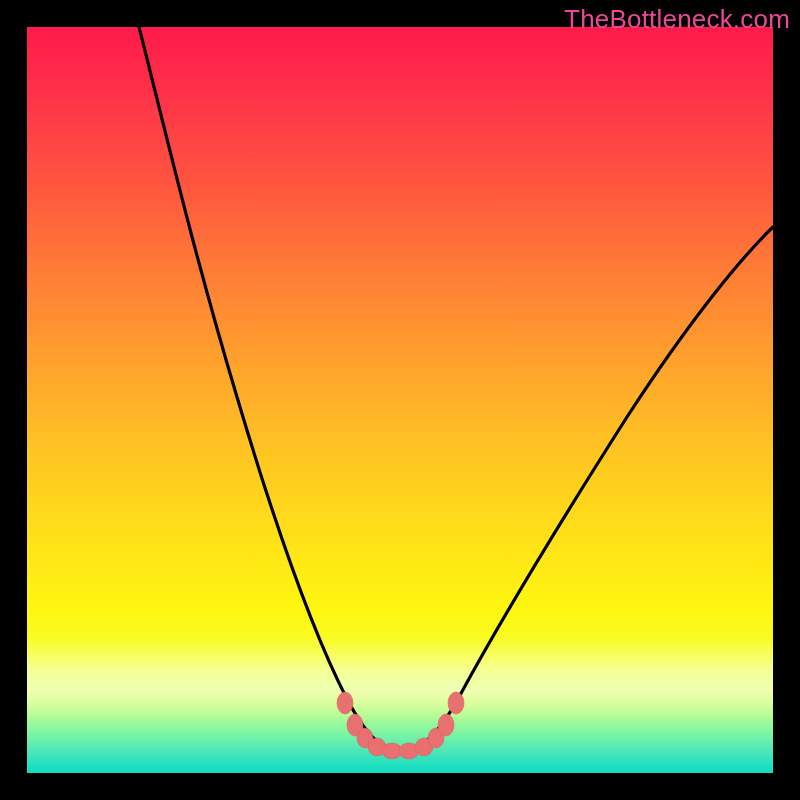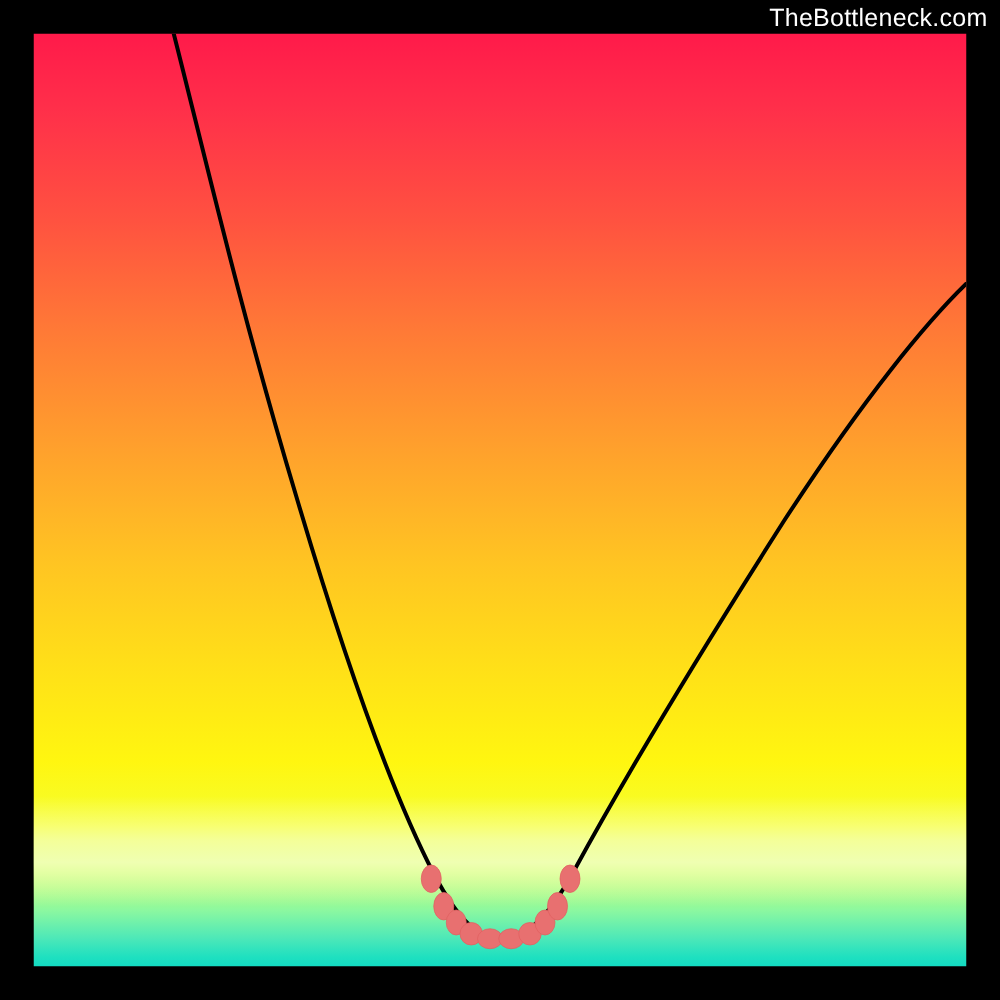--- a/index.html
+++ b/index.html
@@ -45,22 +45,22 @@
       rgba(255,255,224,0.55) 40%,
       rgba(255,255,224,0.65) 60%,
       rgba(255,255,224,0) 100%
     );
     pointer-events: none;
   }
   .watermark {
     position: absolute;
     top: 4px;
     right: 10px;
-    color: #ffffff;
-    font-size: 20px;
+    color: #ec4899;
+    font-size: 26px;
     letter-spacing: 0.2px;
     user-select: none;
   }
   svg.curve {
     position: absolute;
     left: 0;
     top: 0;
     width: 746px;
     height: 746px;
     pointer-events: none;

